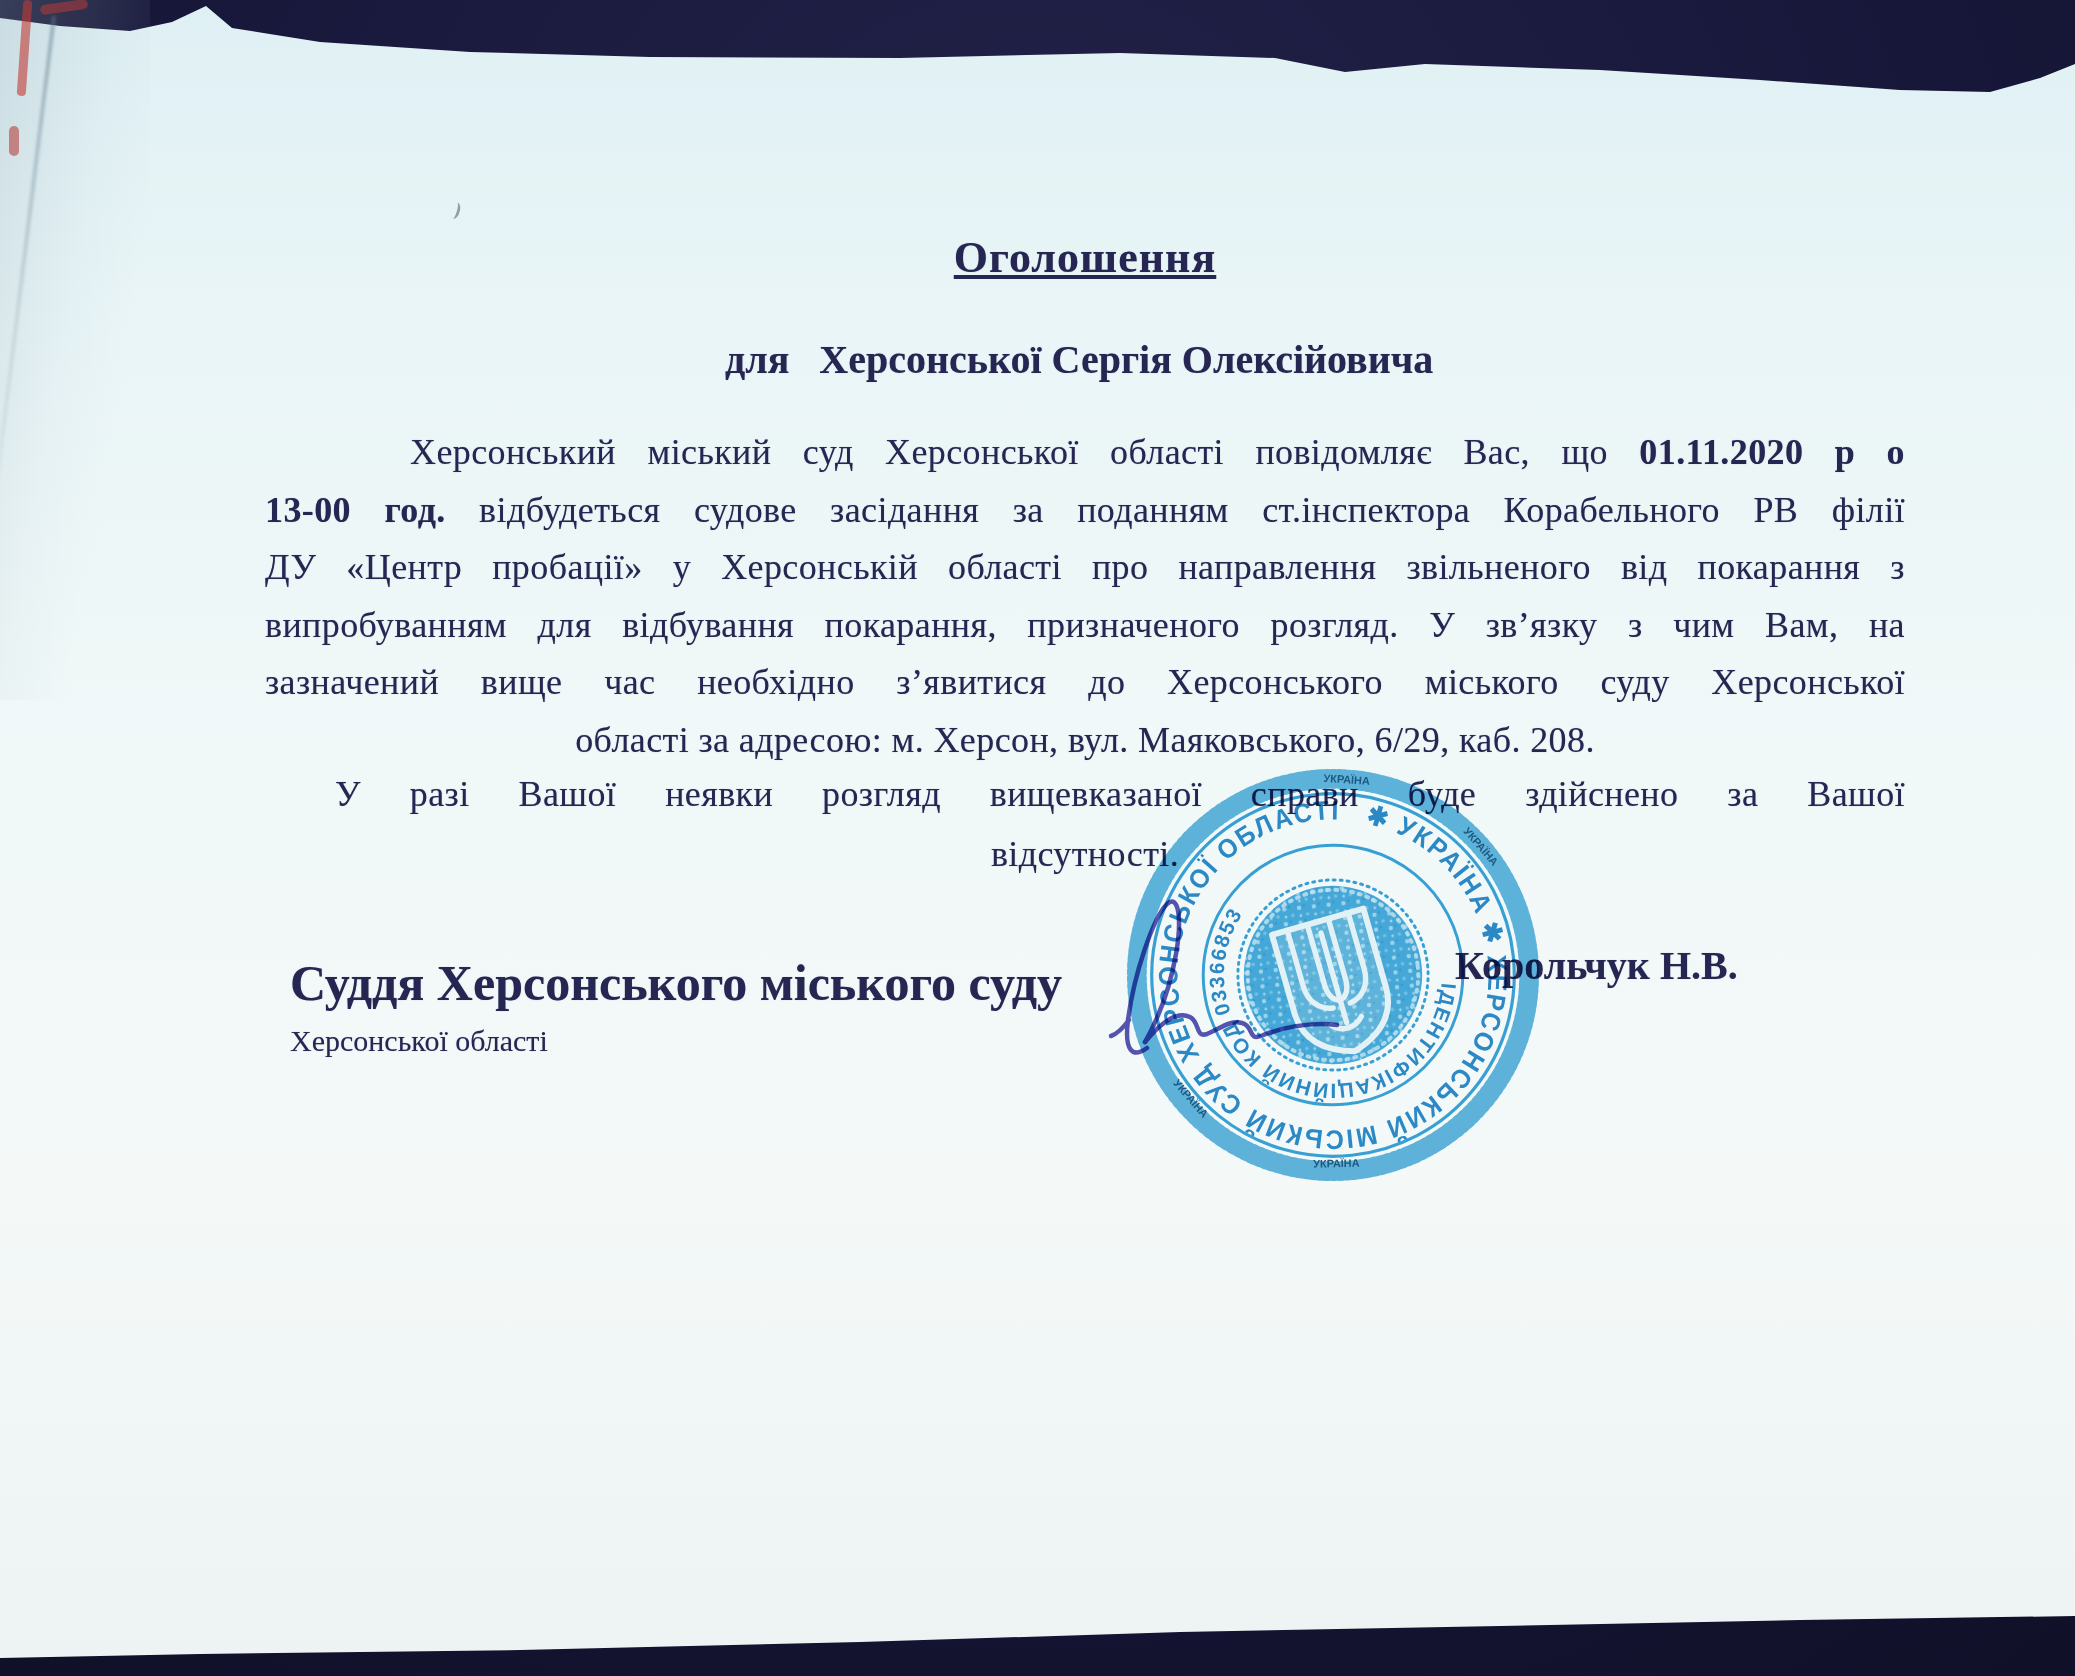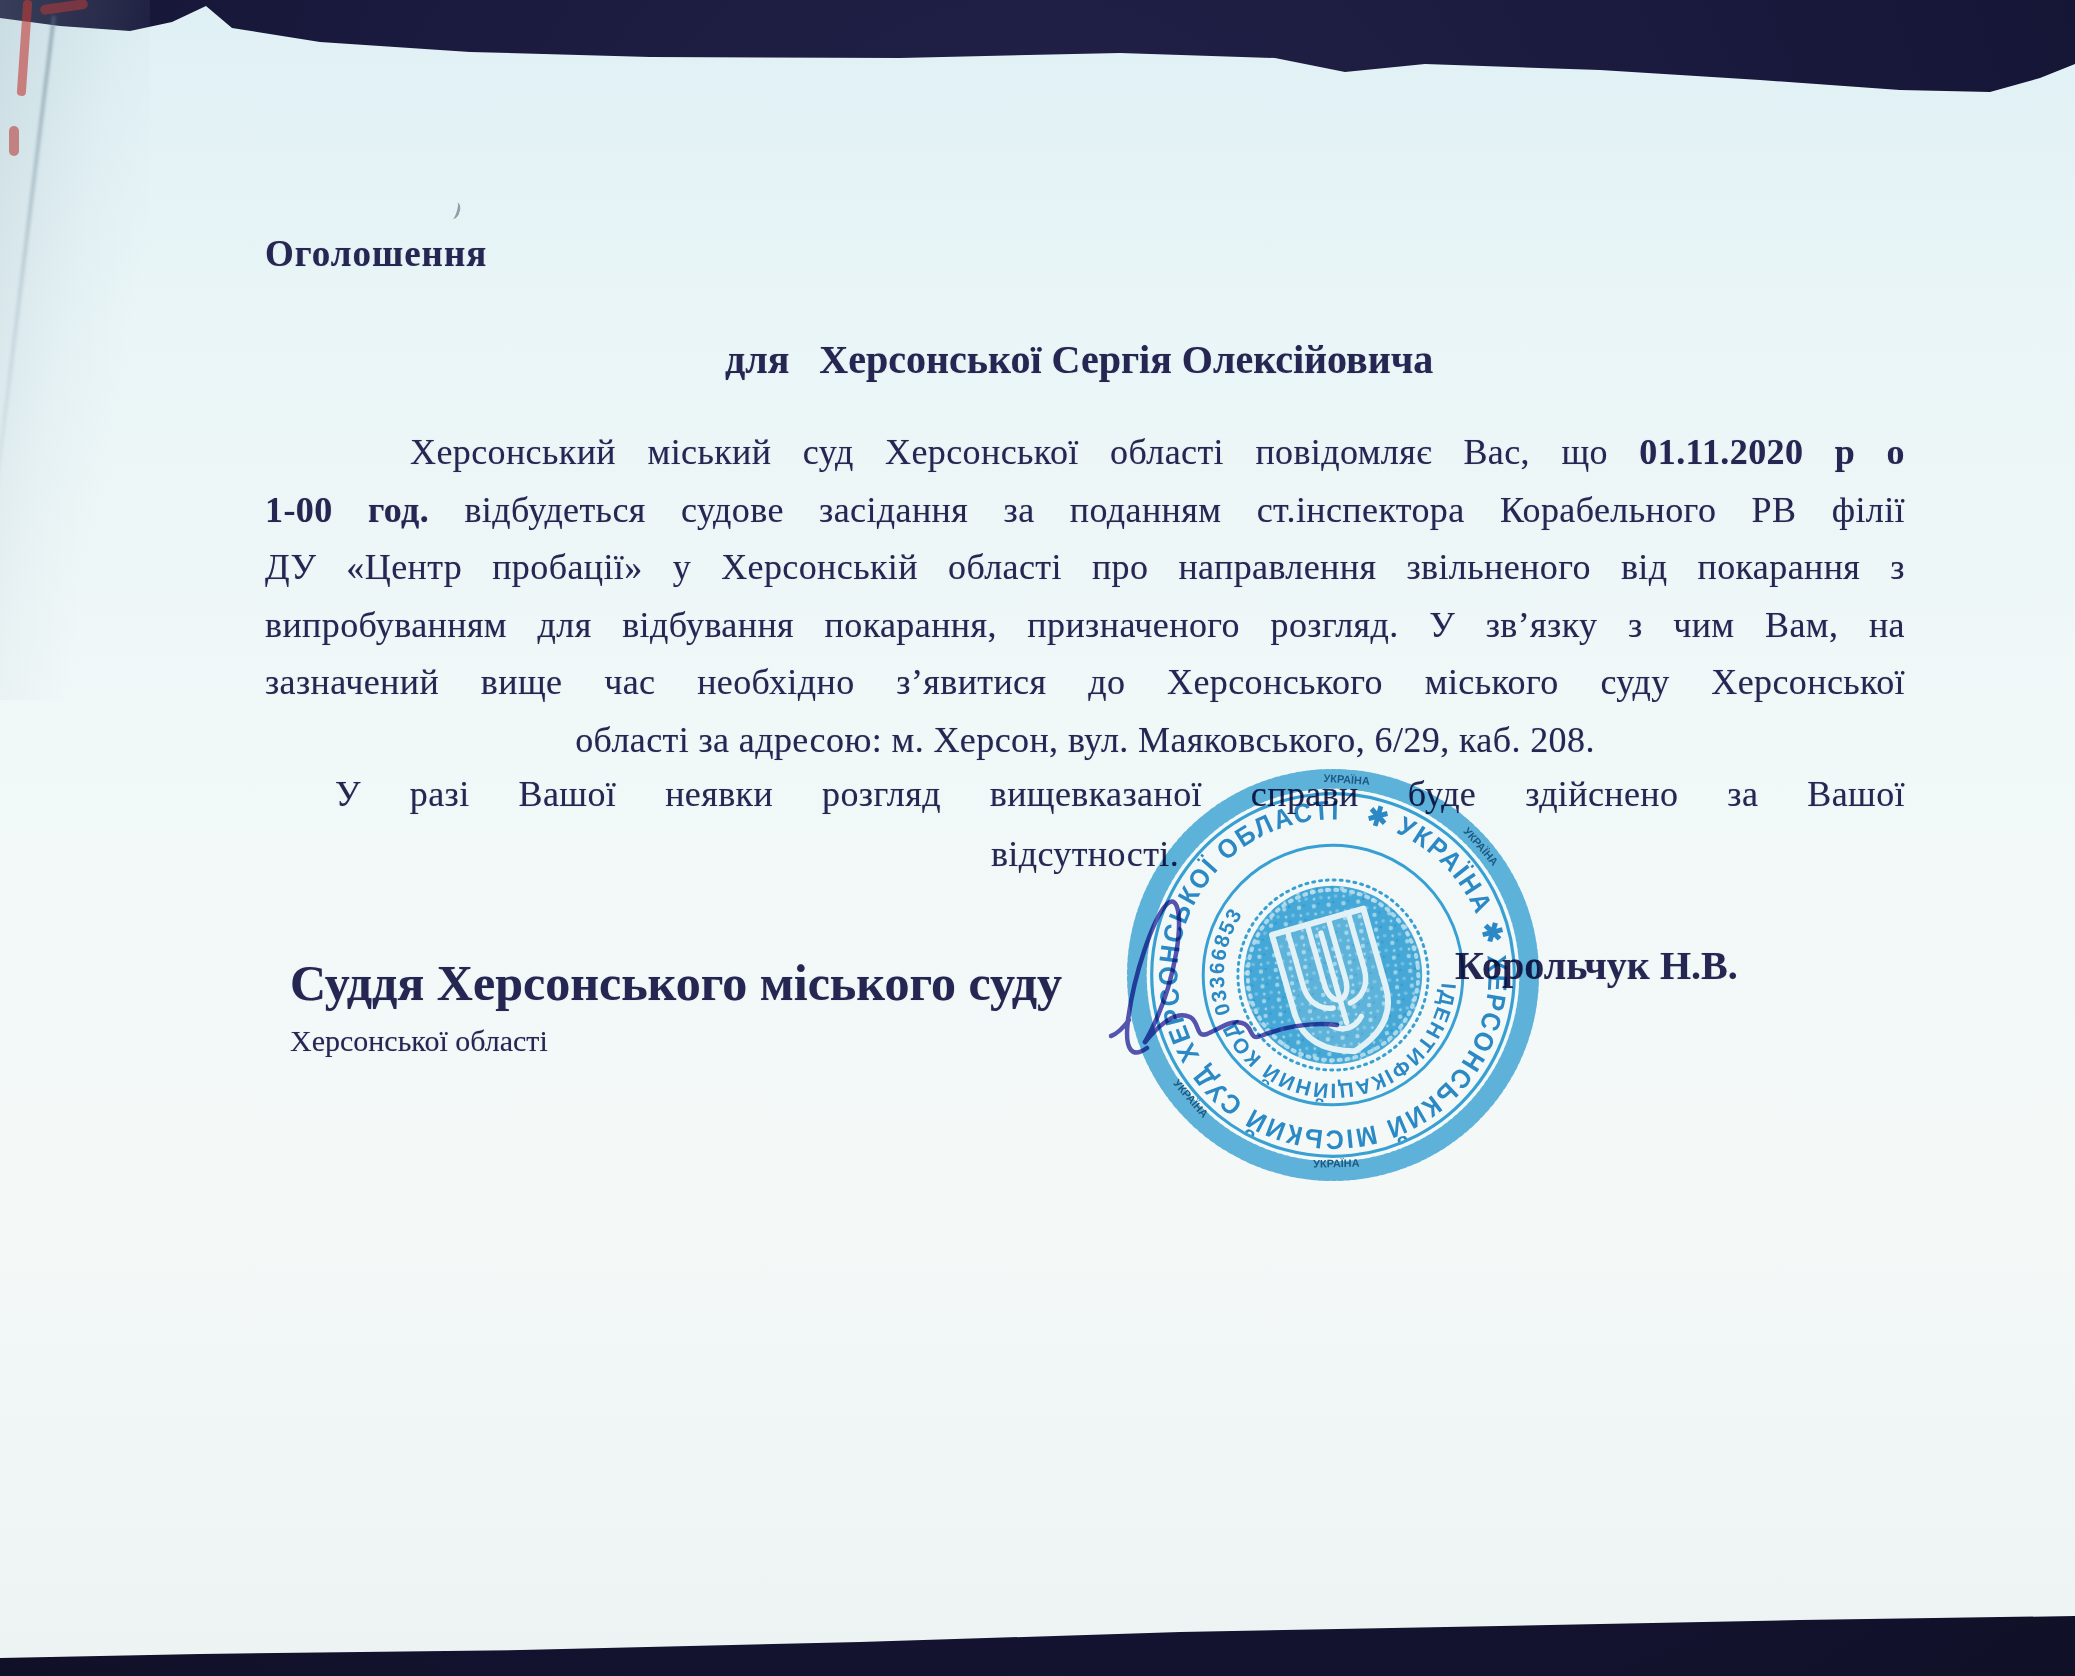--- a/index.html
+++ b/index.html
@@ -16,22 +16,22 @@
         background:linear-gradient(to bottom, rgba(95,120,138,.5), rgba(120,145,160,.22) 55%, transparent);}
   .red1{position:absolute;left:20px;top:0px;width:9px;height:96px;background:#c13b33;
         transform:rotate(4deg);border-radius:4px;opacity:.6;}
   .red2{position:absolute;left:9px;top:126px;width:10px;height:30px;background:#b5322e;border-radius:5px;opacity:.55;}
   .red3{position:absolute;left:40px;top:2px;width:48px;height:10px;background:#c13b33;
         transform:rotate(-8deg);border-radius:5px;opacity:.5;}
   .speck{position:absolute;left:450px;top:202px;width:7px;height:17px;
         border-right:3px solid rgba(80,85,108,.55);border-radius:50%;transform:rotate(16deg);}
   .doc{position:absolute;left:265px;top:0;width:1640px;color:#262652;
         text-shadow:0 0 1px rgba(45,45,95,.35);}
-  .title{position:absolute;top:232px;width:100%;
-        font-weight:bold;font-size:37px;letter-spacing:1px;}
+  .title{position:absolute;top:232px;width:100%;text-align:center;
+        font-weight:bold;font-size:44px;letter-spacing:1px;text-decoration:underline;}
   .addressee{position:absolute;top:336px;width:100%;padding-left:460px;box-sizing:border-box;
         font-weight:bold;font-size:40px;white-space:pre-wrap;}
   .para{position:absolute;width:100%;font-size:36px;letter-spacing:.4px;}
   .p1{top:424px;line-height:57.5px;}
   .p2{top:764px;line-height:60px;}
   .jline{text-align:justify;text-align-last:justify;}
   .lline{text-align:center;}
   .ind145{padding-left:145px;box-sizing:border-box;}
   .ind70{padding-left:70px;box-sizing:border-box;}
   .b{font-weight:bold;}
@@ -58,21 +58,21 @@
   <div class="speck"></div>
 
   <div class="doc">
 
     <div class="title">Оголошення</div>
 
     <div class="addressee">для   Херсонської Сергія Олексійовича</div>
 
     <div class="para p1">
       <div class="jline ind145"><span>Херсонський міський суд Херсонської області повідомляє Вас, що </span><span class="b">01.11.2020 р о</span></div>
-      <div class="jline"><span class="b">1-00 год.</span><span> відбудеться судове засідання за поданням ст.інспектора Корабельного РВ філії</span></div>
+      <div class="jline"><span class="b">13-00 год.</span><span> відбудеться судове засідання за поданням ст.інспектора Корабельного РВ філії</span></div>
       <div class="jline">ДУ «Центр пробації» у Херсонській області про направлення звільненого від покарання з</div>
       <div class="jline">випробуванням для відбування покарання, призначеного розгляд. У зв’язку з чим Вам, на</div>
       <div class="jline">зазначений вище час необхідно з’явитися до Херсонського міського суду Херсонської</div>
       <div class="lline">області за адресою: м. Херсон, вул. Маяковського, 6/29, каб. 208.</div>
     </div>
 
     <div class="para p2">
       <div class="jline ind70">У разі Вашої неявки розгляд вищевказаної справи буде здійснено за Вашої</div>
       <div class="lline">відсутності.</div>
     </div>

